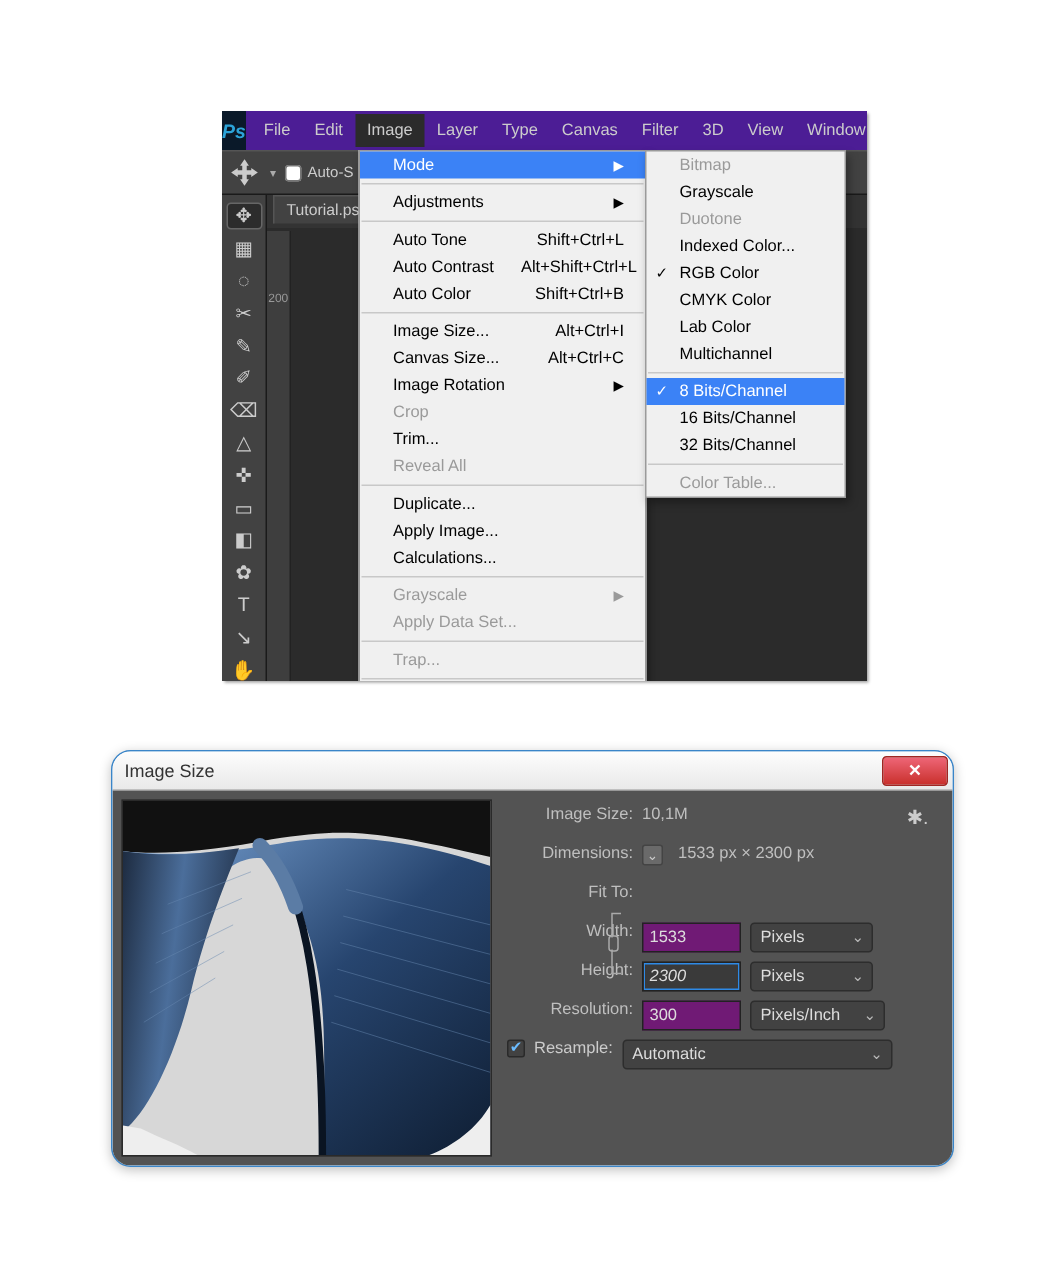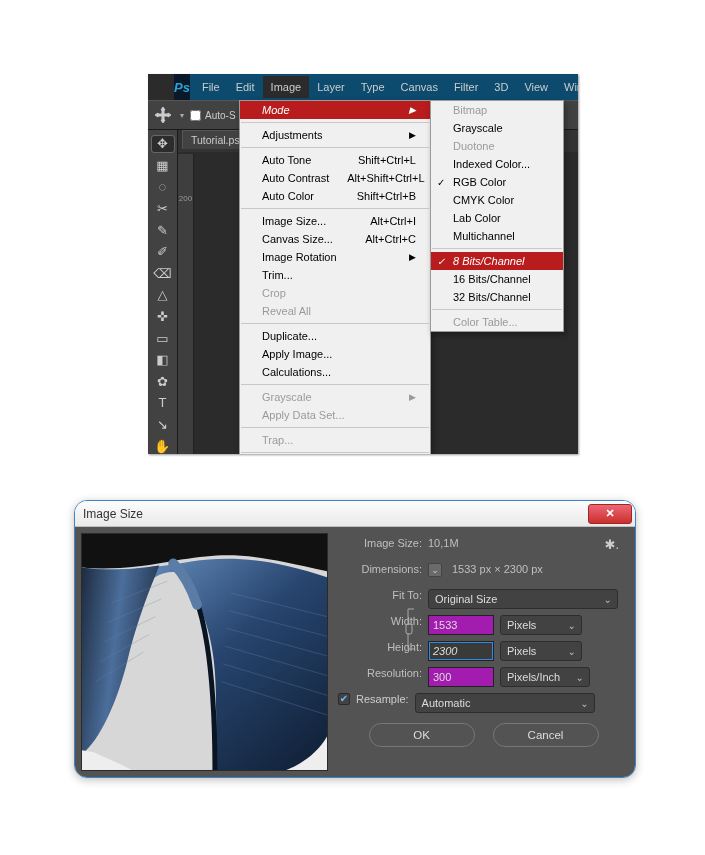--- a/index.html
+++ b/index.html
@@ -5,21 +5,21 @@
   * { box-sizing: border-box; margin: 0; padding: 0; font-family: "Segoe UI", Tahoma, sans-serif; }
   body { background: #fff; width: 705px; height: 855px; position: relative; }
 
   
   .ps-window {
     position: absolute; left: 148px; top: 74px;
     width: 430px; height: 380px;
     background: #2b2b2b; overflow: hidden;
     box-shadow: 1px 1px 2px rgba(0,0,0,0.4);
   }
-  .ps-header { display:flex; align-items:center; height:26px; background:#0c4a6e;margin-left:26px; }
+  .ps-header { display:flex; align-items:center; height:26px; background:#4c1d95; }
   .ps-logo { width:26px; height:26px; display:flex; align-items:center; justify-content:center; background:#0a1929; margin-right:4px; }
   .ps-logo span { color:#2ca3d8; font-weight:bold; font-size:13px; font-style:italic; }
   .menubar { display:flex; gap:0; }
   .menubar .mitem { color:#ccc; font-size:11px; padding:5px 8px; cursor:default; }
   .menubar .mitem.active { background:#2b2b2b; }
 
   .optbar { height:30px; background:#424242; border-top:1px solid #555; border-bottom:1px solid #1a1a1a; display:flex; align-items:center; padding-left:6px; gap:6px;}
   .movecursor { width:18px; height:18px; position:relative; display:flex; align-items:center; justify-content:center;}
   .movecursor svg { width:18px; height:18px; }
   .miniarrow { font-size:8px; color:#aaa; margin-left:2px;}
@@ -33,21 +33,21 @@
   .docarea { flex:1; background:#2b2b2b; position:relative; }
   .tabstrip { height:22px; background:#333;}
   .doctab { display:inline-block; font-size:10.5px; color:#ccc; background:#424242; border:1px solid #555; border-bottom:none; padding:3px 8px; margin-left:4px;}
   .rulerlabel { position:absolute; top:24px; left:0; width:16px; height:calc(100% - 24px); background:#3e3e3e; border-right:1px solid #222;}
   .rulerlabel span { color:#999; font-size:8px; display:block; text-align:center; margin-top:40px; writing-mode:horizontal-tb;}
 
   
   .menu { position:absolute; background:#f0f0f0; border:1px solid #9a9a9a; box-shadow:2px 3px 6px rgba(0,0,0,0.35); font-size:11px; color:#000; }
   .imgmenu { left:91px; top:26px; width:192px; }
   .menu .mi { display:flex; align-items:center; padding:3px 14px 3px 22px; white-space:nowrap; position:relative;}
-  .menu .mi.hl { background:#b91c1c; color:#fff;font-style:italic; }
+  .menu .mi.hl { background:#3b82f6; color:#fff; }
   .menu .mi.dis { color:#9a9a9a; }
   .menu .sep { height:1px; background:#c8c8c8; margin:3px 1px; }
   .menu .mi .sc { margin-left:auto; padding-left:18px;}
   .menu .mi .arr { margin-left:auto; font-size:9px;}
   .submenu { left:282px; top:26px; width:134px; }
   .submenu .mi { padding-left:22px; }
   .submenu .mi .chk { position:absolute; left:6px; font-size:10px;}
 
   
   .dlg-frame {
@@ -62,21 +62,21 @@
   .fields { flex:1; color:#ccc; font-size:11px; position:relative; padding-top:4px;}
   .row { display:flex; margin-bottom:6px; height:20px; gap:6px;}
   .lab { width:84px; text-align:right; color:#bfbfbf;}
   .val { color:#bfbfbf;}
   .dimbox { width:14px; height:14px; background:#6a6a6a; border:1px solid #444; border-radius:2px; display:flex; align-items:center; justify-content:center; margin-right:4px;}
   .dimbox::after { content:"⌄"; font-size:9px; color:#ccc; line-height:9px;}
   .sel { flex:0 0 auto; height:20px; background:#424242; border:1px solid #2d2d2d; border-radius:3px; color:#ddd; font-size:11px; padding:0 18px 0 6px; display:flex; align-items:center; position:relative;}
   .sel::after { content:"⌄"; position:absolute; right:5px; font-size:10px; color:#bbb;}
   .sel.wide { width:190px;}
   .sel.med { width:82px;}
-  .inpt { width:66px; height:20px; background:#a21caf; border:1px solid #222; color:#ddd; font-size:11px; padding:0 4px;}
+  .inpt { width:66px; height:20px; background:#701a75; border:1px solid #222; color:#ddd; font-size:11px; padding:0 4px;}
   .inpt.focus { background:#3a3a3a; box-shadow:0 0 0 1px #2e8ae6 inset;font-style:italic;}
   .gear { position:absolute; right:10px; top:4px; color:#ccc; font-size:13px;}
   .linkwh { position:absolute; left:66px; top:74px; width:14px; height:44px;}
   .linkwh svg { width:14px; height:44px; }
   .btn-row { display:flex; gap:18px; margin-top:10px; justify-content:center;}
   .dlgbtn { width:106px; height:24px; border:1px solid #777; border-radius:12px; background:#535353; color:#ddd; font-size:11.5px; display:flex; align-items:center; justify-content:center;}
   .chkbox { width:12px; height:12px; background:#424242; border:1px solid #2a2a2a; border-radius:2px; display:flex; align-items:center; justify-content:center; color:#6bbcff; font-size:10px; line-height:10px;}
 
   
   .preview svg { width:100%; height:100%; display:block;}
@@ -175,25 +175,25 @@
         <span class="sc">Alt+Ctrl+I</span>
       </div>
       <div class="mi">
         <span>Canvas Size...</span>
         <span class="sc">Alt+Ctrl+C</span>
       </div>
       <div class="mi">
         <span>Image Rotation</span>
         <span class="arr">▶</span>
       </div>
+      <div class="mi dis">
+        <span>Crop</span>
+      </div>
       <div class="mi">
         <span>Trim...</span>
-      </div>
-      <div class="mi dis">
-        <span>Crop</span>
       </div>
       <div class="mi dis">
         <span>Reveal All</span>
       </div>
       <div class="sep"></div>
       <div class="mi">
         <span>Duplicate...</span>
       </div>
       <div class="mi">
         <span>Apply Image...</span>
@@ -311,23 +311,20 @@
         <span class="lab">Image Size:</span>
         <span class="val">10,1M</span>
       </div>
       <div class="row">
         <span class="lab">Dimensions:</span>
         <span class="dimbox"></span>
         <span class="val">1533 px  ×  2300 px</span>
       </div>
       <div class="row">
         <span class="lab">Fit To:</span>
-        <div class="sel wide">
-            <span>Original Size</span>
-          </div>
       </div>
 
       <div class="linkwh">
         <svg viewBox="0 0 14 44">
             <g stroke="#aaa" stroke-width="1" fill="none">
           <path d="M10 2 H4 V18"></path>
               <path d="M10 42 H4 V26"></path>
           <rect x="2" y="17" width="6" height="10" rx="2"></rect>
             </g>
           </svg>
@@ -355,19 +352,15 @@
           </div>
       </div>
       <div class="row">
         <span class="chkbox">✔</span>
         <span>Resample:</span>
         <div class="sel wide" style="width:180px">
             <span>Automatic</span>
           </div>
       </div>
 
-      <div class="btn-row">
-        <div class="dlgbtn">OK</div>
-        <div class="dlgbtn">Cancel</div>
-      </div>
     </div>
   </div>
 </div>
 
 </body></html>

